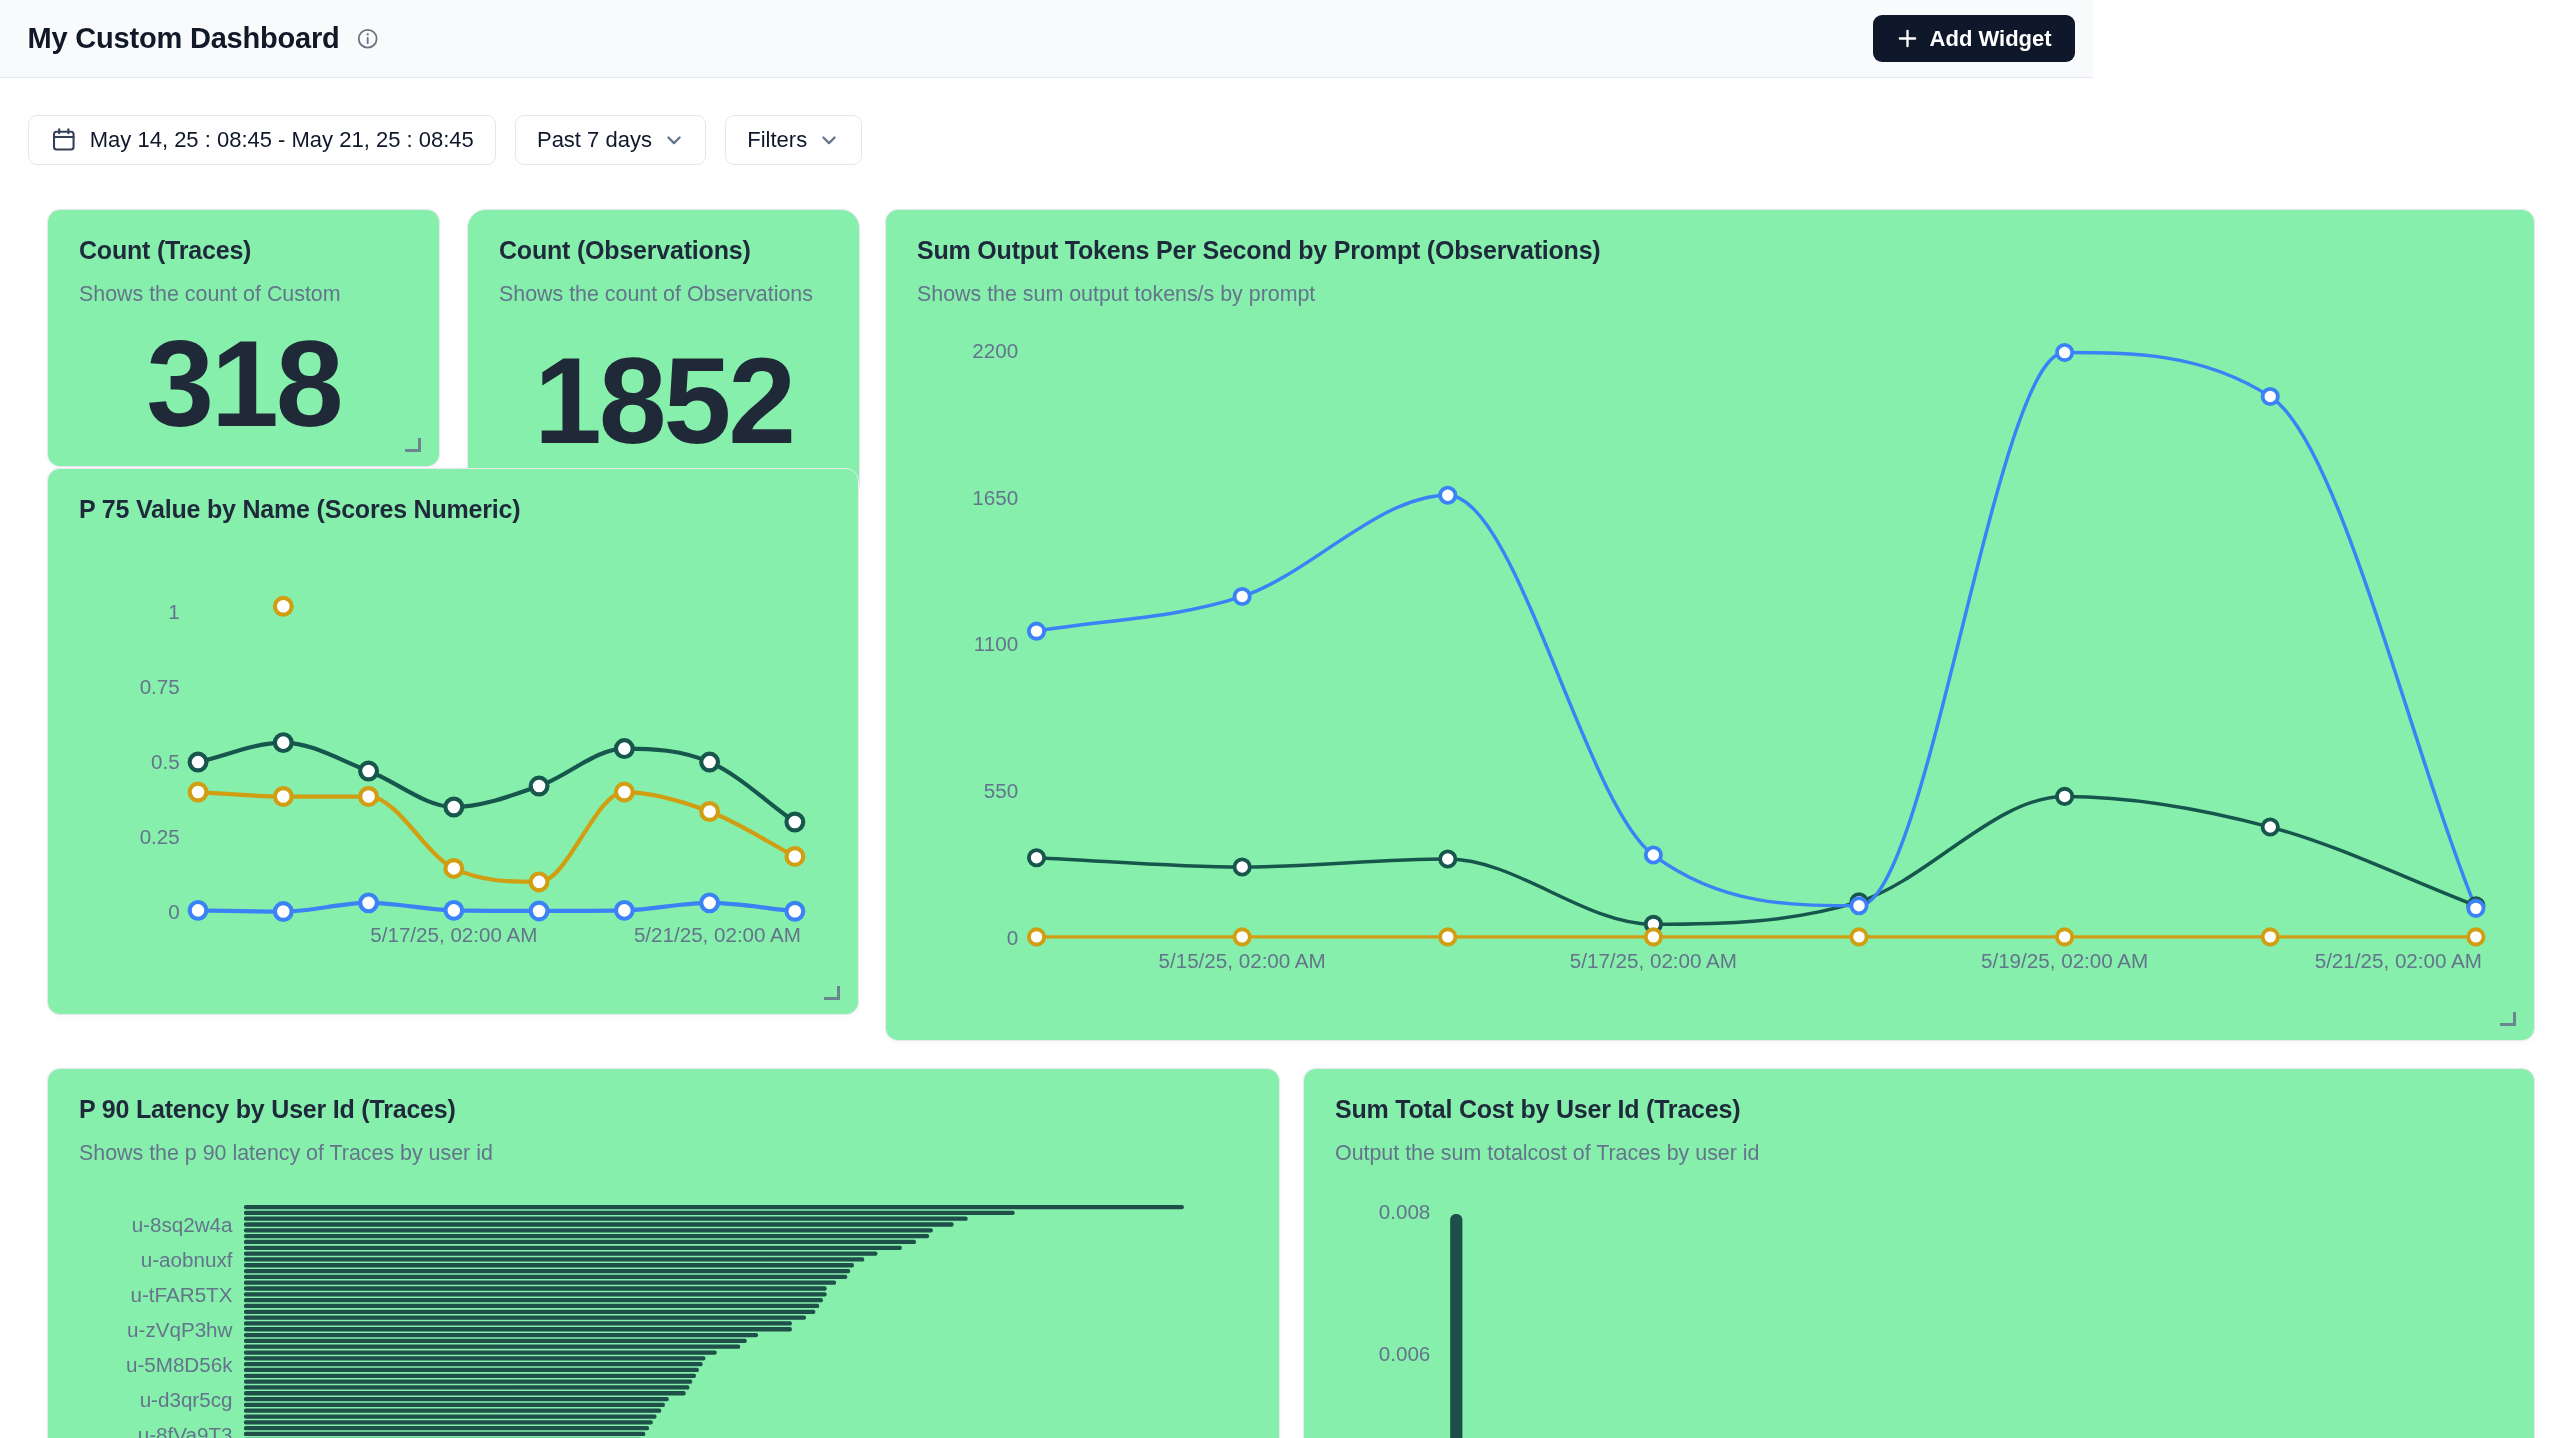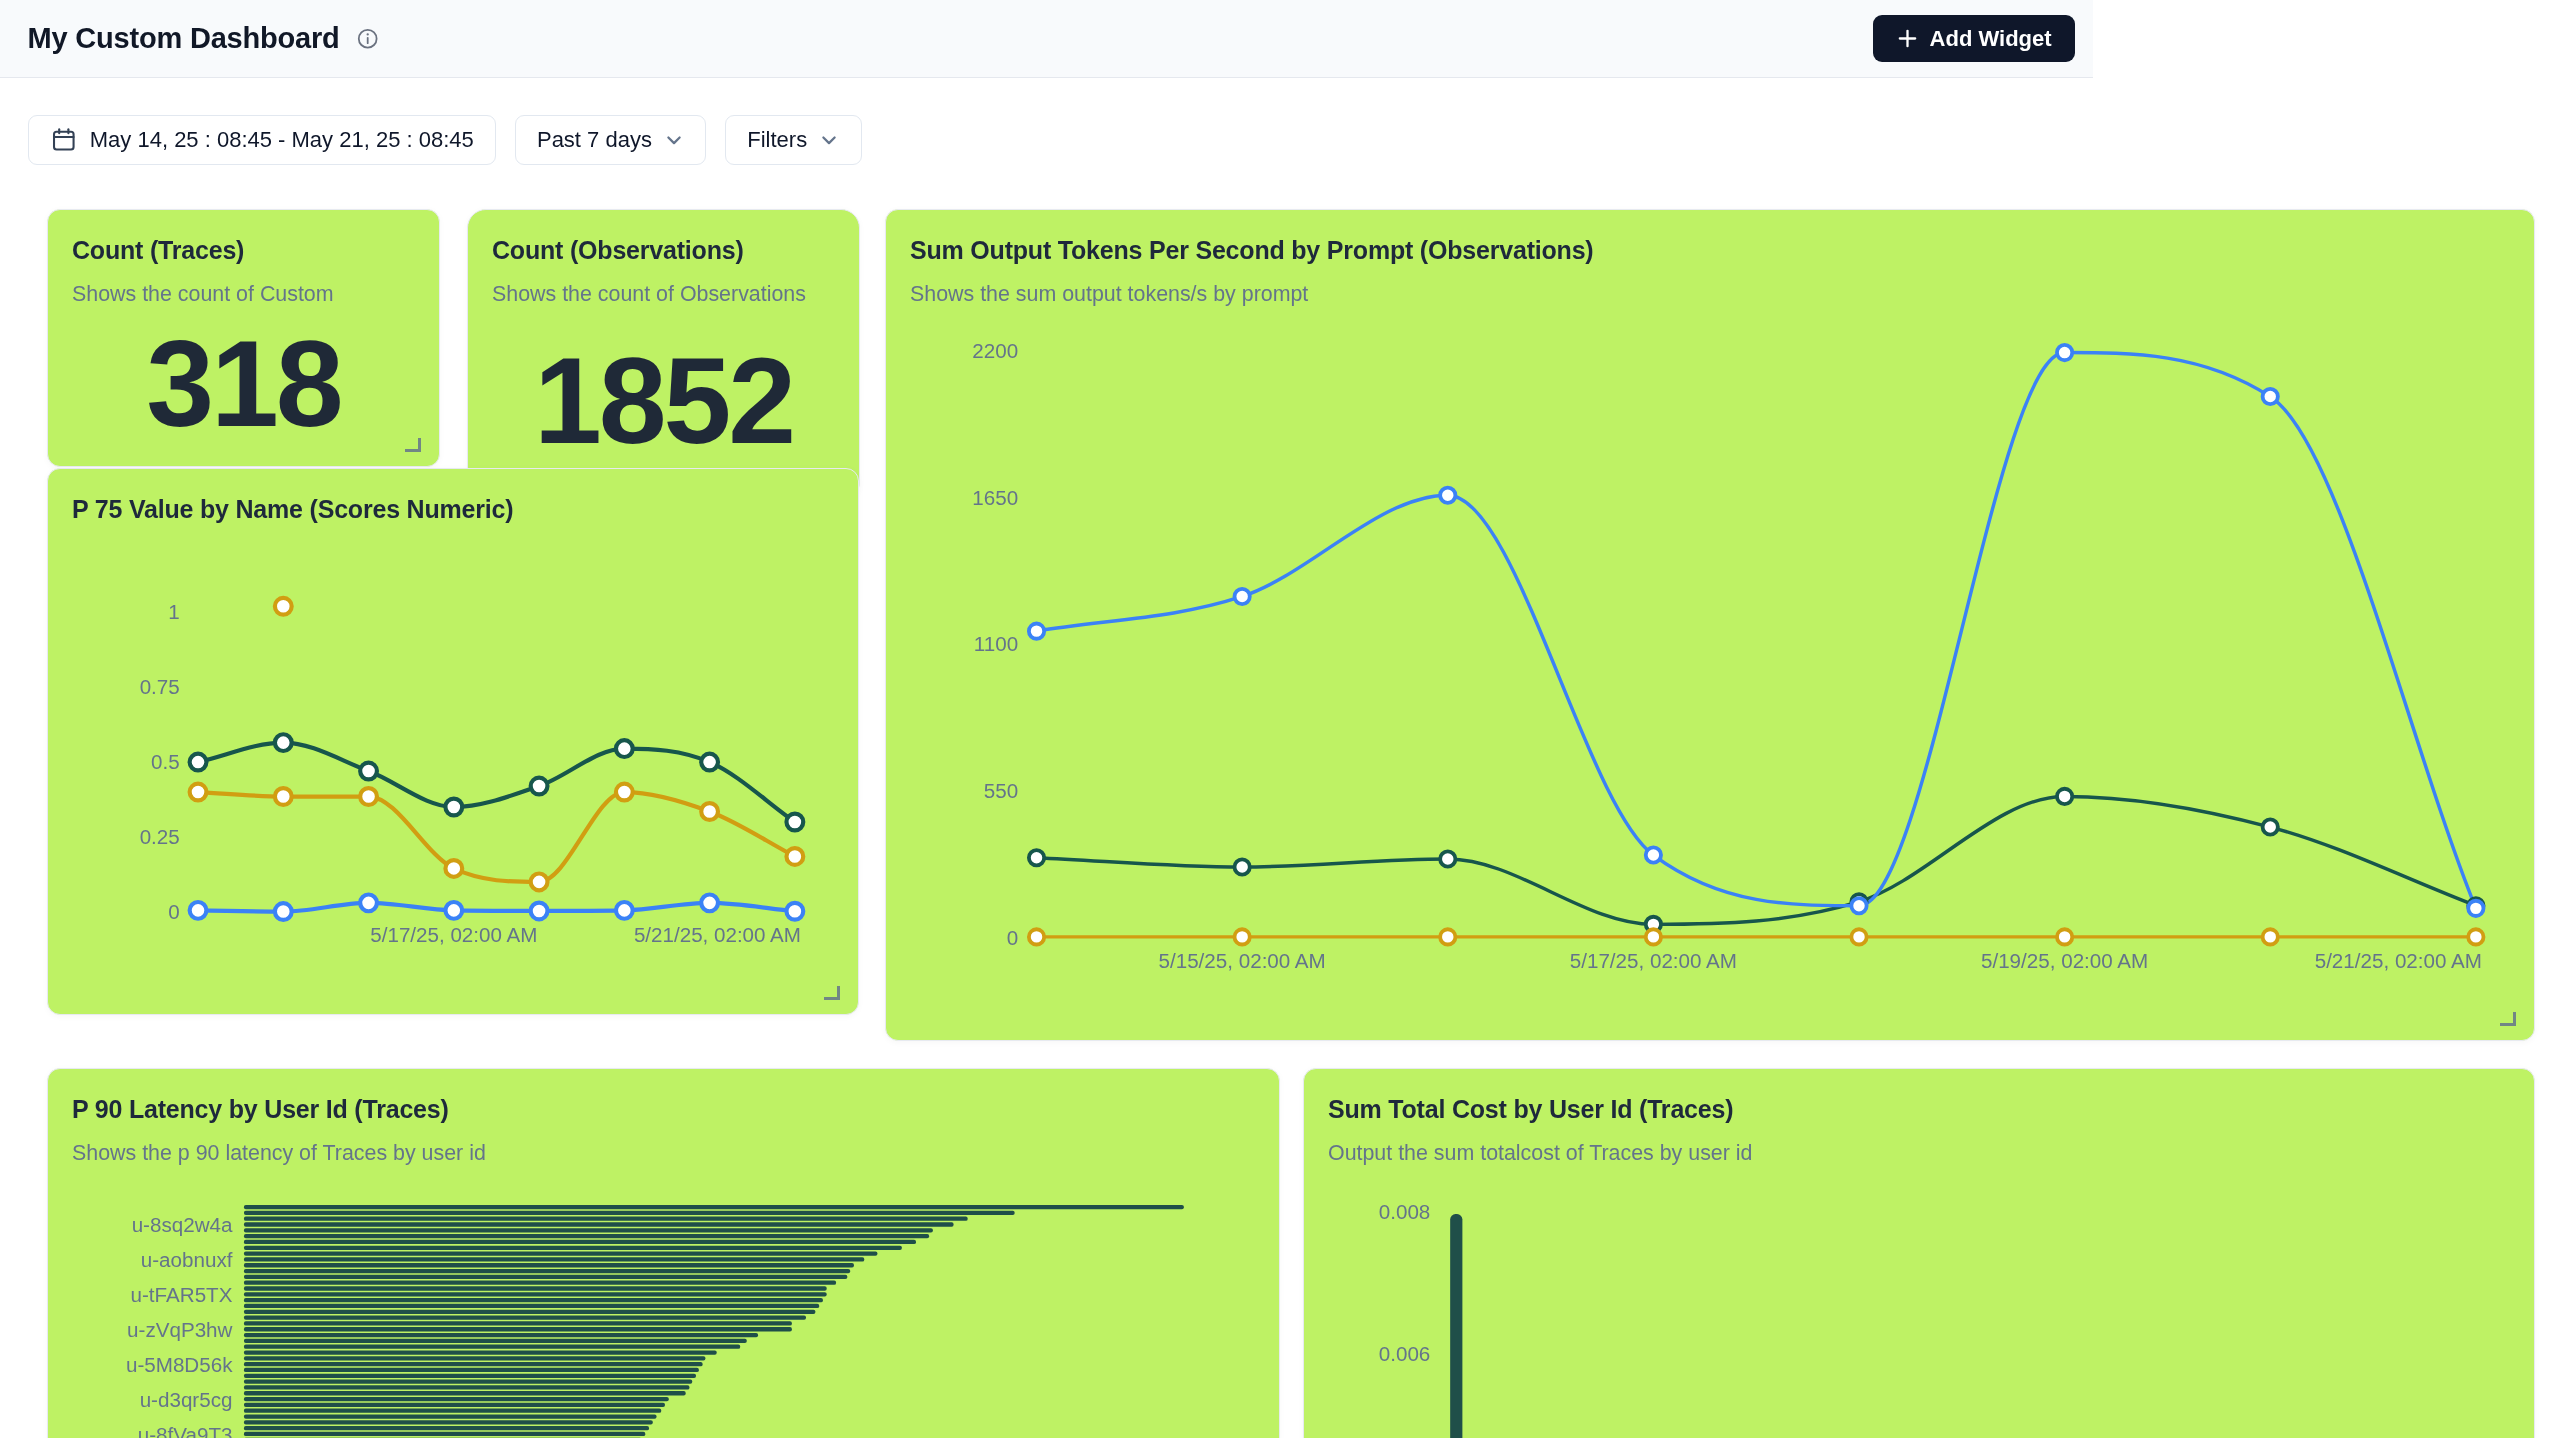--- a/index.html
+++ b/index.html
@@ -36,24 +36,24 @@
   .btn-outline {
     display: inline-flex; align-items: center; gap: 12.2px;
     background: #ffffff; border: 1.5px solid #e2e8f0; border-radius: 9px;
     height: 50px; padding: 0 21.4px; font-size: 22px; font-weight: 500;
     color: #0f172a; font-family: inherit; cursor: pointer; white-space: nowrap;
   }
   .btn-outline .chev { color: #64748b; }
 
   
   .card {
-    position: absolute; background: #bef264;
+    position: absolute; background: #86efac;
     border: 1.5px solid #e7eaf0; border-radius: 13px;
     box-shadow: 0 1.5px 6.1px rgba(15,23,42,0.03);
-    padding: 26px 24px;
+    padding: 26px 31px;
     overflow: hidden;
   }
   .card-title { font-size: 25px; font-weight: 600; color: #1e293b; letter-spacing: -0.2px; }
   .card-subtitle { font-size: 21.4px; color: #64748b; margin-top: 17px; }
   .metric-wrap { position: absolute; left: 0; right: 0; top: 115px; bottom: 23px;
     display: flex; align-items: center; justify-content: center; }
   .metric-value { font-size: 122px; font-weight: 700; color: #1f2937; letter-spacing: -3.1px; line-height: 1; }
 
   .resize-handle {
     position: absolute; right: 18.4px; bottom: 13.8px; width: 15.3px; height: 13.8px;

